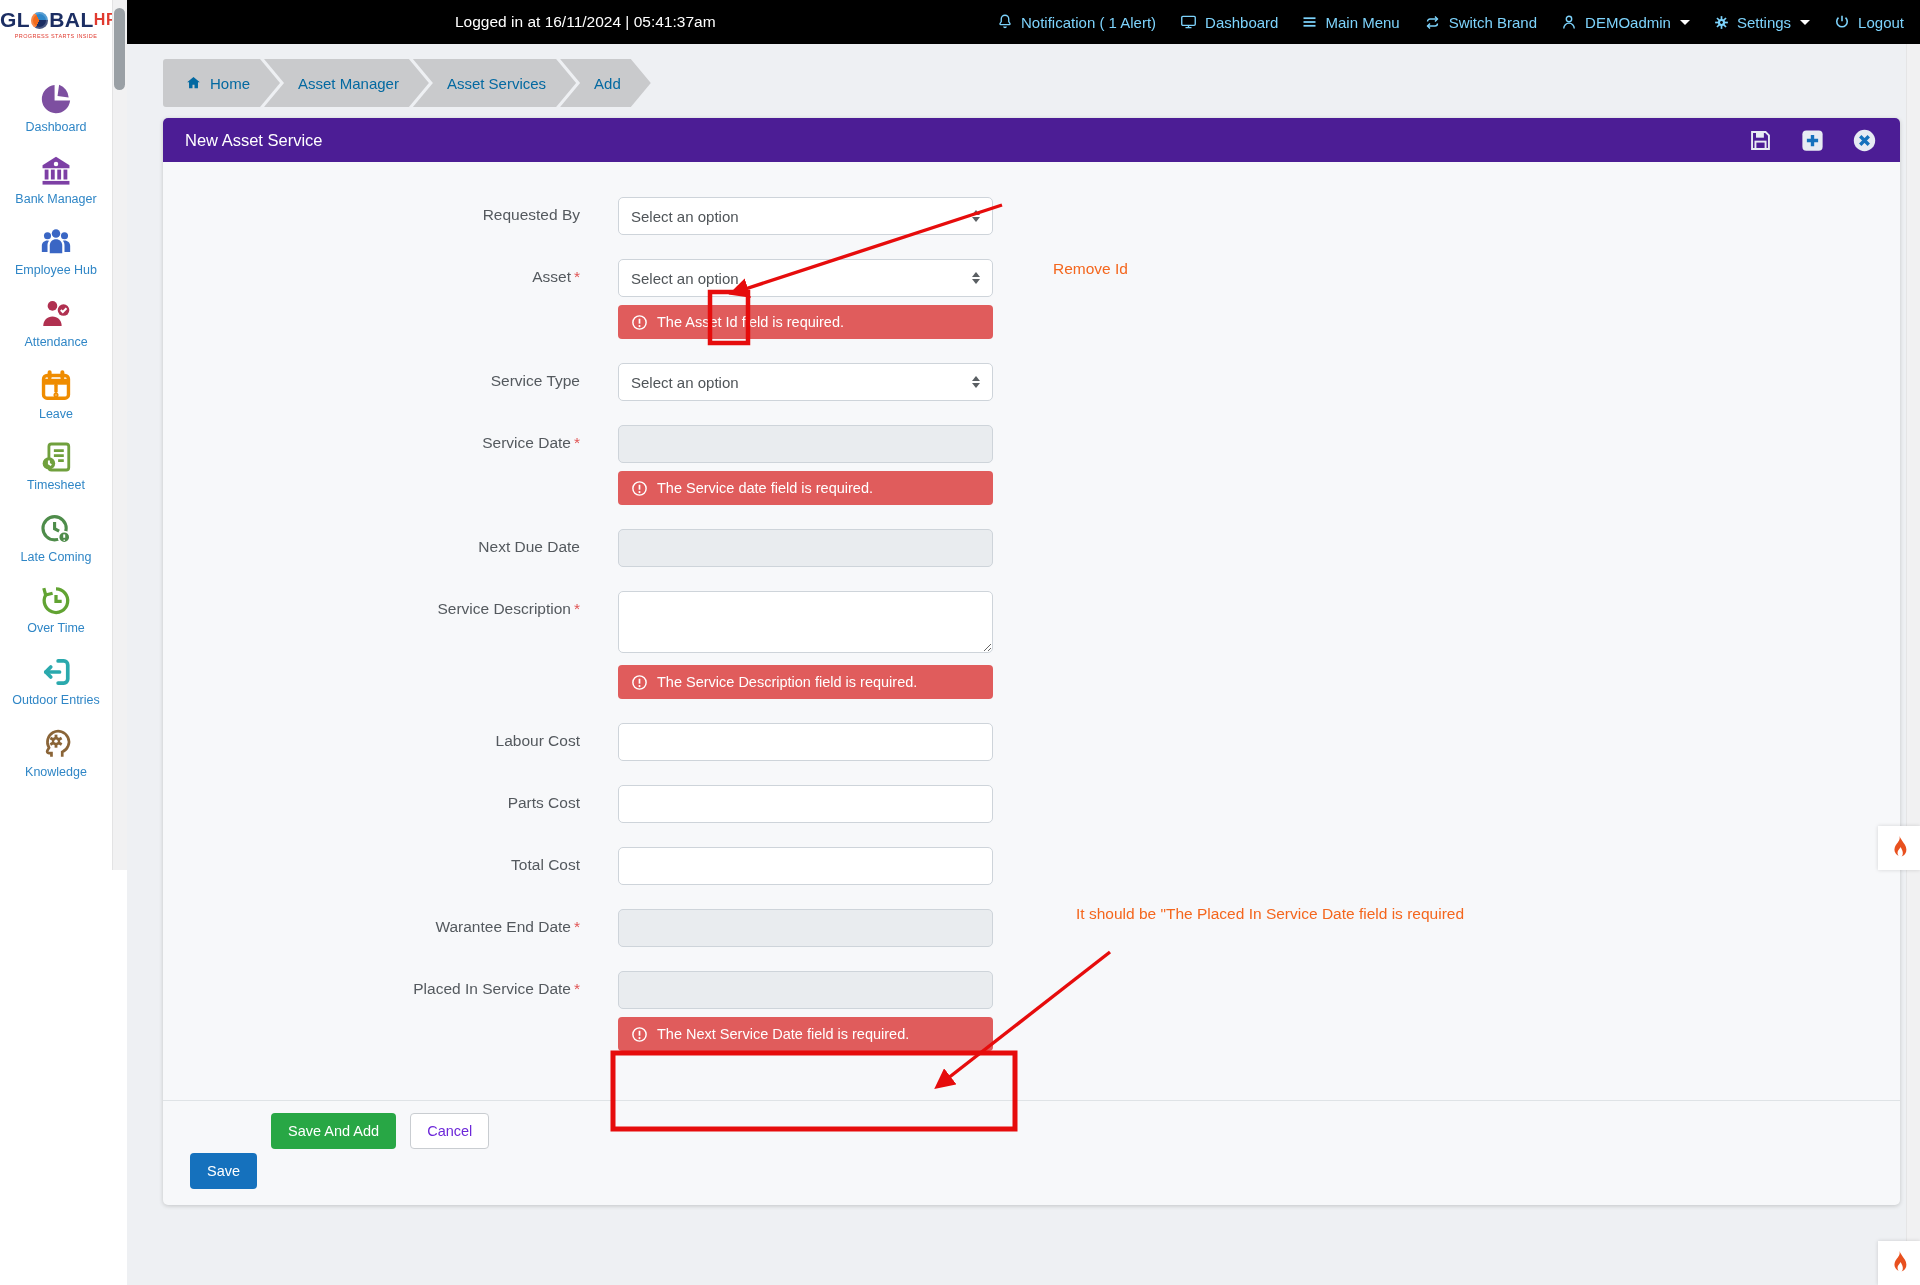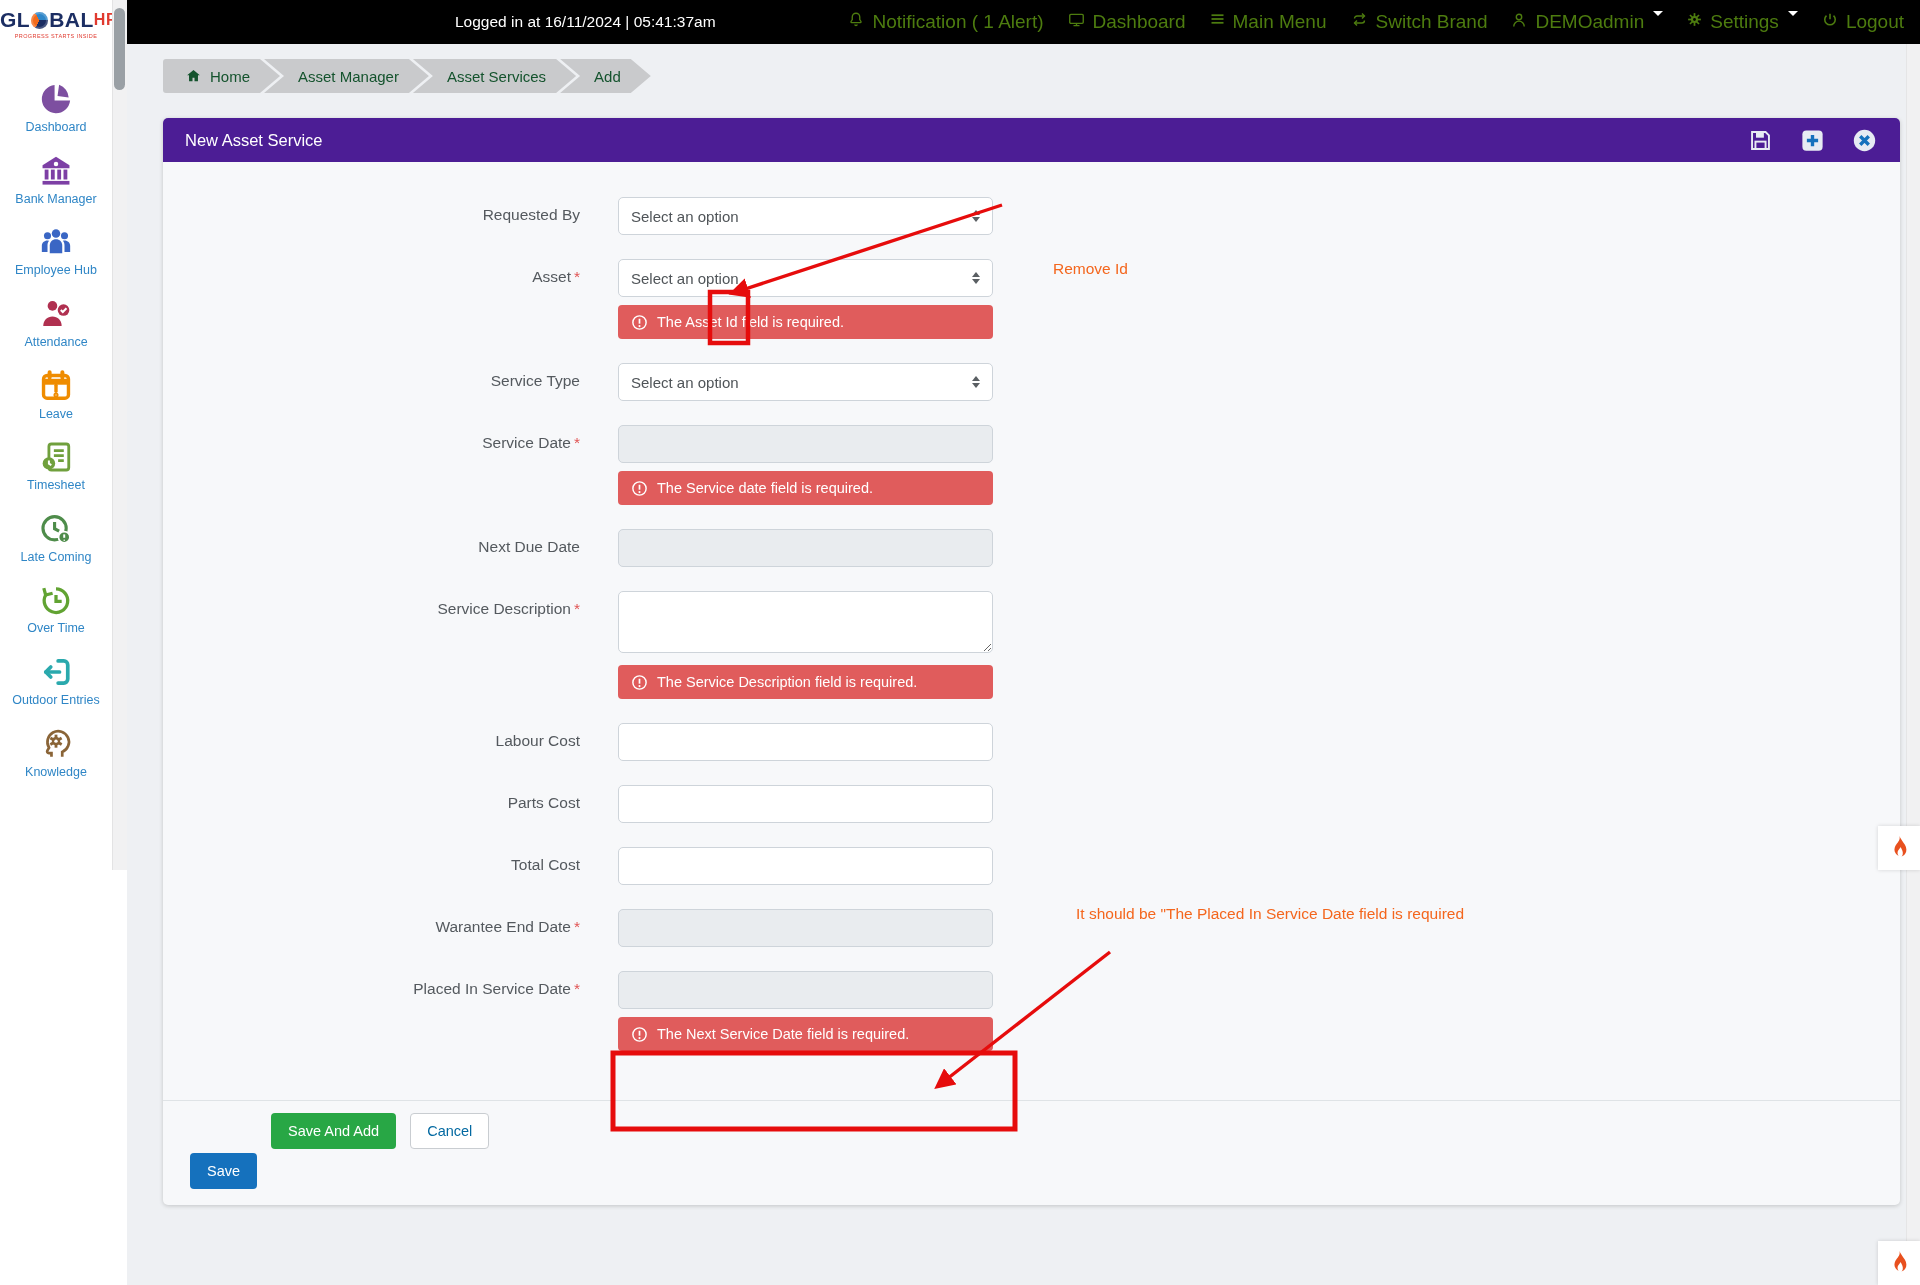--- a/index.html
+++ b/index.html
@@ -3,21 +3,21 @@
 <meta charset="utf-8">
 <style>
   * { margin:0; padding:0; box-sizing:border-box; }
   html,body { width:1920px; height:1285px; font-family:"Liberation Sans","DejaVu Sans",sans-serif; background:#ffffff; overflow:hidden; }
   #stage { position:relative; width:1920px; height:1285px; background:#fff; }
 
   
   #topbar { position:absolute; left:127px; top:0; width:1793px; height:44px; background:#000; display:flex; align-items:center; color:#fff; }
   #login-text { position:absolute; left:328px; top:0; height:44px; display:flex; align-items:center; font-size:15.5px; }
   #topmenu { position:absolute; right:16px; top:0; height:44px; display:flex; align-items:center; gap:23px; }
-  .topitem { display:flex; gap:7px; font-size:19px; color:#4d7c0f; cursor:pointer; white-space:nowrap; }
+  .topitem { display:flex; align-items:center; gap:7px; font-size:15px; color:#7dd3fc; cursor:pointer; white-space:nowrap; }
   .topitem svg { display:block; }
   .caret { width:0; height:0; border-left:5px solid transparent; border-right:5px solid transparent; border-top:5px solid #fff; margin-left:2px; }
 
   
   #leftrail { position:absolute; left:0; top:0; width:112px; height:1285px; background:#fff; }
   #logo { position:absolute; left:0; top:8px; width:112px; text-align:center; }
   #logo .line1 { font-size:21px; font-weight:bold; color:#1c2e63; letter-spacing:0.5px; display:inline-flex; align-items:center; }
   #logo .globe { width:17px; height:17px; border-radius:50%; display:inline-block; margin:0 1px; background:conic-gradient(from 210deg,#f26a1b 0 120deg,#2e86c8 120deg 240deg,#1c2e63 240deg 360deg); box-shadow:inset 0 0 0 2px #fff3; }
   #logo sup { color:#e03a2f; font-size:16px; font-weight:bold; vertical-align:super; }
   #logo .tagline { font-size:5.5px; color:#e03a2f; letter-spacing:0.4px; margin-top:1px; }
@@ -30,21 +30,21 @@
   
   #side-scroll-track { position:absolute; left:112px; top:0; width:15px; height:870px; background:#f1f1f2; border-left:1px solid #e3e3e4; }
   #side-scroll-thumb { position:absolute; left:114px; top:8px; width:11px; height:82px; background:#9aa0a5; border-radius:6px; }
 
   
   #content { position:absolute; left:127px; top:44px; width:1793px; height:1241px; background:#eef0f3; }
   #right-scroll-track { position:absolute; right:0; top:44px; width:14px; height:1241px; background:#f1f1f2; border-left:1px solid #e5e5e6; }
 
   
   #breadcrumb { position:absolute; left:36px; top:15px; height:42px; display:flex; }
-  .crumb { position:relative; height:34px; display:flex; align-items:center; gap:8px; background:#c9cacc; color:#14532d; font-size:15px; padding:0 30px 0 34px; clip-path:polygon(0 0, calc(100% - 20px) 0, 100% 50%, calc(100% - 20px) 100%, 0 100%, 20px 50%); margin-left:-16px; cursor:pointer; }
+  .crumb { position:relative; height:48px; display:flex; align-items:center; gap:8px; background:#c9cacc; color:#0369a1; font-size:15px; padding:0 30px 0 34px; clip-path:polygon(0 0, calc(100% - 20px) 0, 100% 50%, calc(100% - 20px) 100%, 0 100%, 20px 50%); margin-left:-16px; cursor:pointer; }
   .crumb.first { clip-path:polygon(0 0, calc(100% - 20px) 0, 100% 50%, calc(100% - 20px) 100%, 0 100%); margin-left:0; padding-left:22px; border-radius:3px 0 0 3px; }
   .crumb svg { display:block; }
 
   
   #panel { position:absolute; left:36px; top:74px; width:1737px; background:#f7f8fa; border-radius:5px; box-shadow:0 1px 4px rgba(0,0,0,0.18); }
   #panel-header { height:44px; background:#4c1d95; border-radius:5px 5px 0 0; display:flex; align-items:center; color:#fff; padding:0 22px; }
   #panel-title { font-size:16.5px; font-weight:500; }
   #panel-actions { margin-left:auto; display:flex; align-items:center; gap:25px; }
   .pact { cursor:pointer; display:flex; }
   .pact svg { display:block; }
@@ -65,21 +65,21 @@
   .ctrl-input.ro { background:#e9ecef; }
   .ctrl-textarea { width:100%; height:62px; background:#fff; border:1px solid #ced4da; border-radius:5px; padding:6px 12px; font-size:15px; color:#333; resize:both; }
   .err { margin-top:8px; background:#e05c5c; color:#fff; border-radius:4px; height:34px; display:flex; align-items:center; gap:9px; padding:0 13px; font-size:14.5px; }
   .err svg { flex:none; }
 
   
   #panel-footer { margin-top:49px; border-top:1px solid #dfe3e6; padding:12px 0 16px 27px; display:flex; gap:14px; }
   .btn { height:36px; border-radius:4px; font-size:14.5px; display:inline-flex; align-items:center; padding:0 16px; cursor:pointer; border:1px solid transparent; font-family:inherit; }
   .btn.primary { background:#1571bd; color:#fff;margin-top:40px; }
   .btn.success { background:#28a745; color:#fff; }
-  .btn.default { background:#fff; color:#0369a1; border-color:#c9cdd1; }
+  .btn.default { background:#fff; color:#6d28d9; border-color:#c9cdd1; }
 
   
   .flamebox { position:absolute; width:42px; height:44px; background:#fff; box-shadow:0 0 4px rgba(0,0,0,0.15); display:flex; align-items:center; justify-content:center; }
   #flame-top { right:0; top:826px; }
   #flame-bottom { right:0; top:1241px; }
 
   
   #anno-layer { position:absolute; left:0; top:0; width:1920px; height:1285px; pointer-events:none; z-index:50; }
   .anno-text { position:absolute; font-size:15.5px; color:#f4661d; white-space:nowrap; }
   #anno-remove-id { left:1053px; top:260px; }

